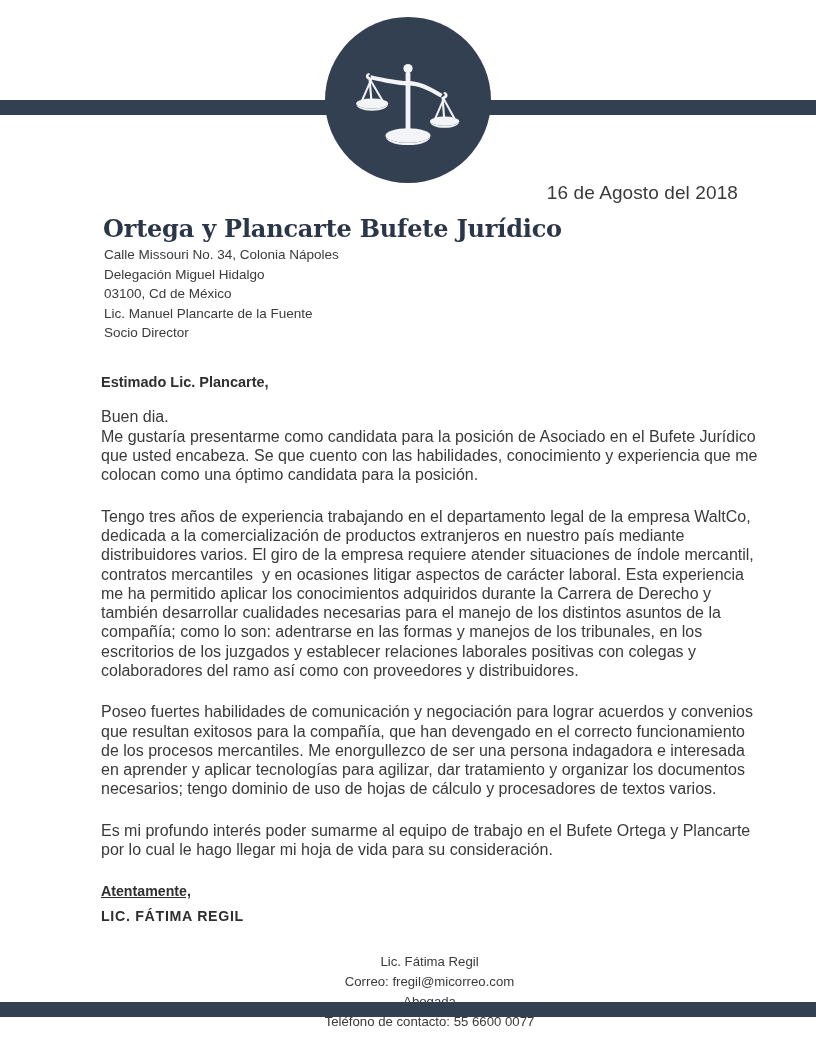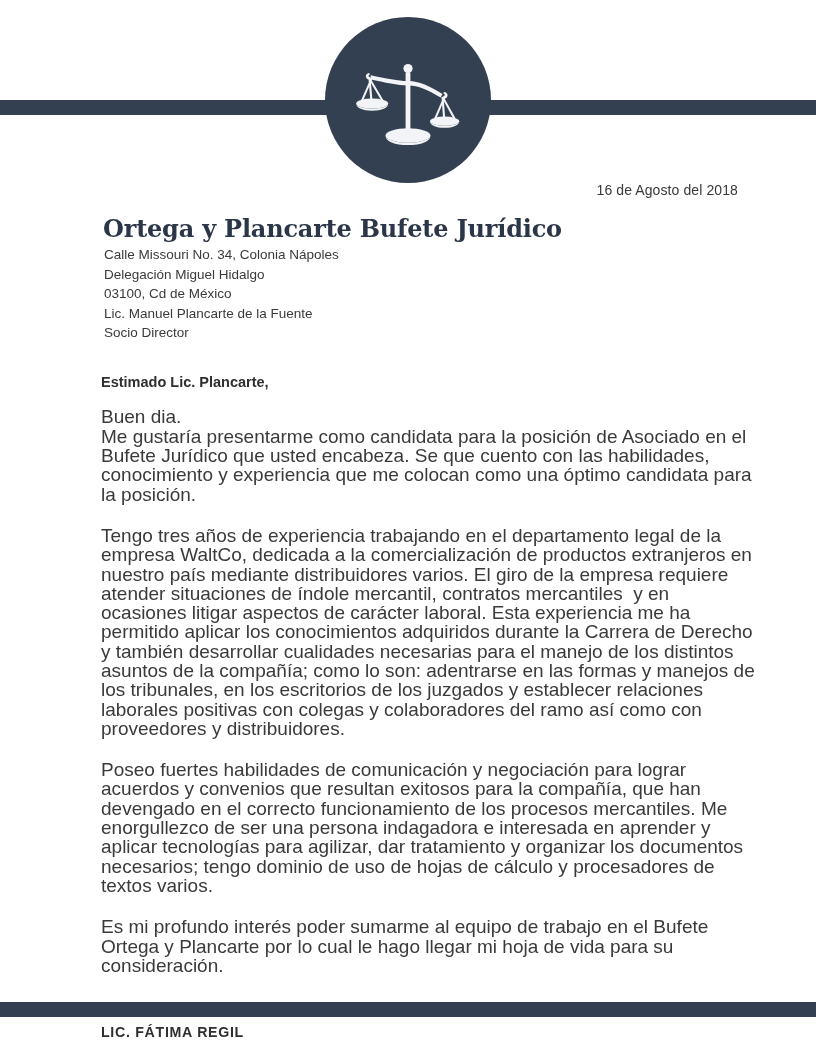--- a/index.html
+++ b/index.html
@@ -41,21 +41,21 @@
     align-items: center;
     justify-content: center;
   }
   .logo-circle svg {
     display: block;
   }
   .date-line {
     position: absolute;
     right: 78px;
     top: 182px;
-    font-size: 14px;
+    font-size: 19px;
     color: #3a3a3a;
     letter-spacing: .1px;
   }
 
   
   .page {
     padding: 0 101px;
     width: 658px;
     box-sizing: content-box;
   }
@@ -78,21 +78,21 @@
 
   .salutation {
     font-weight: bold;
     font-size: 14.5px;
     color: #2f2f2f;
     margin-top: 32px;
     margin-bottom: 0;
   }
 
   .para {
-    font-size: 19px;
+    font-size: 16px;
     line-height: 19.3px;
     color: #3a3a3a;
     margin: 0;
     text-align: left;
     white-space: pre-wrap;
   }
   .para.gap {
     margin-top: 17px;
   }
   .para.tight {

